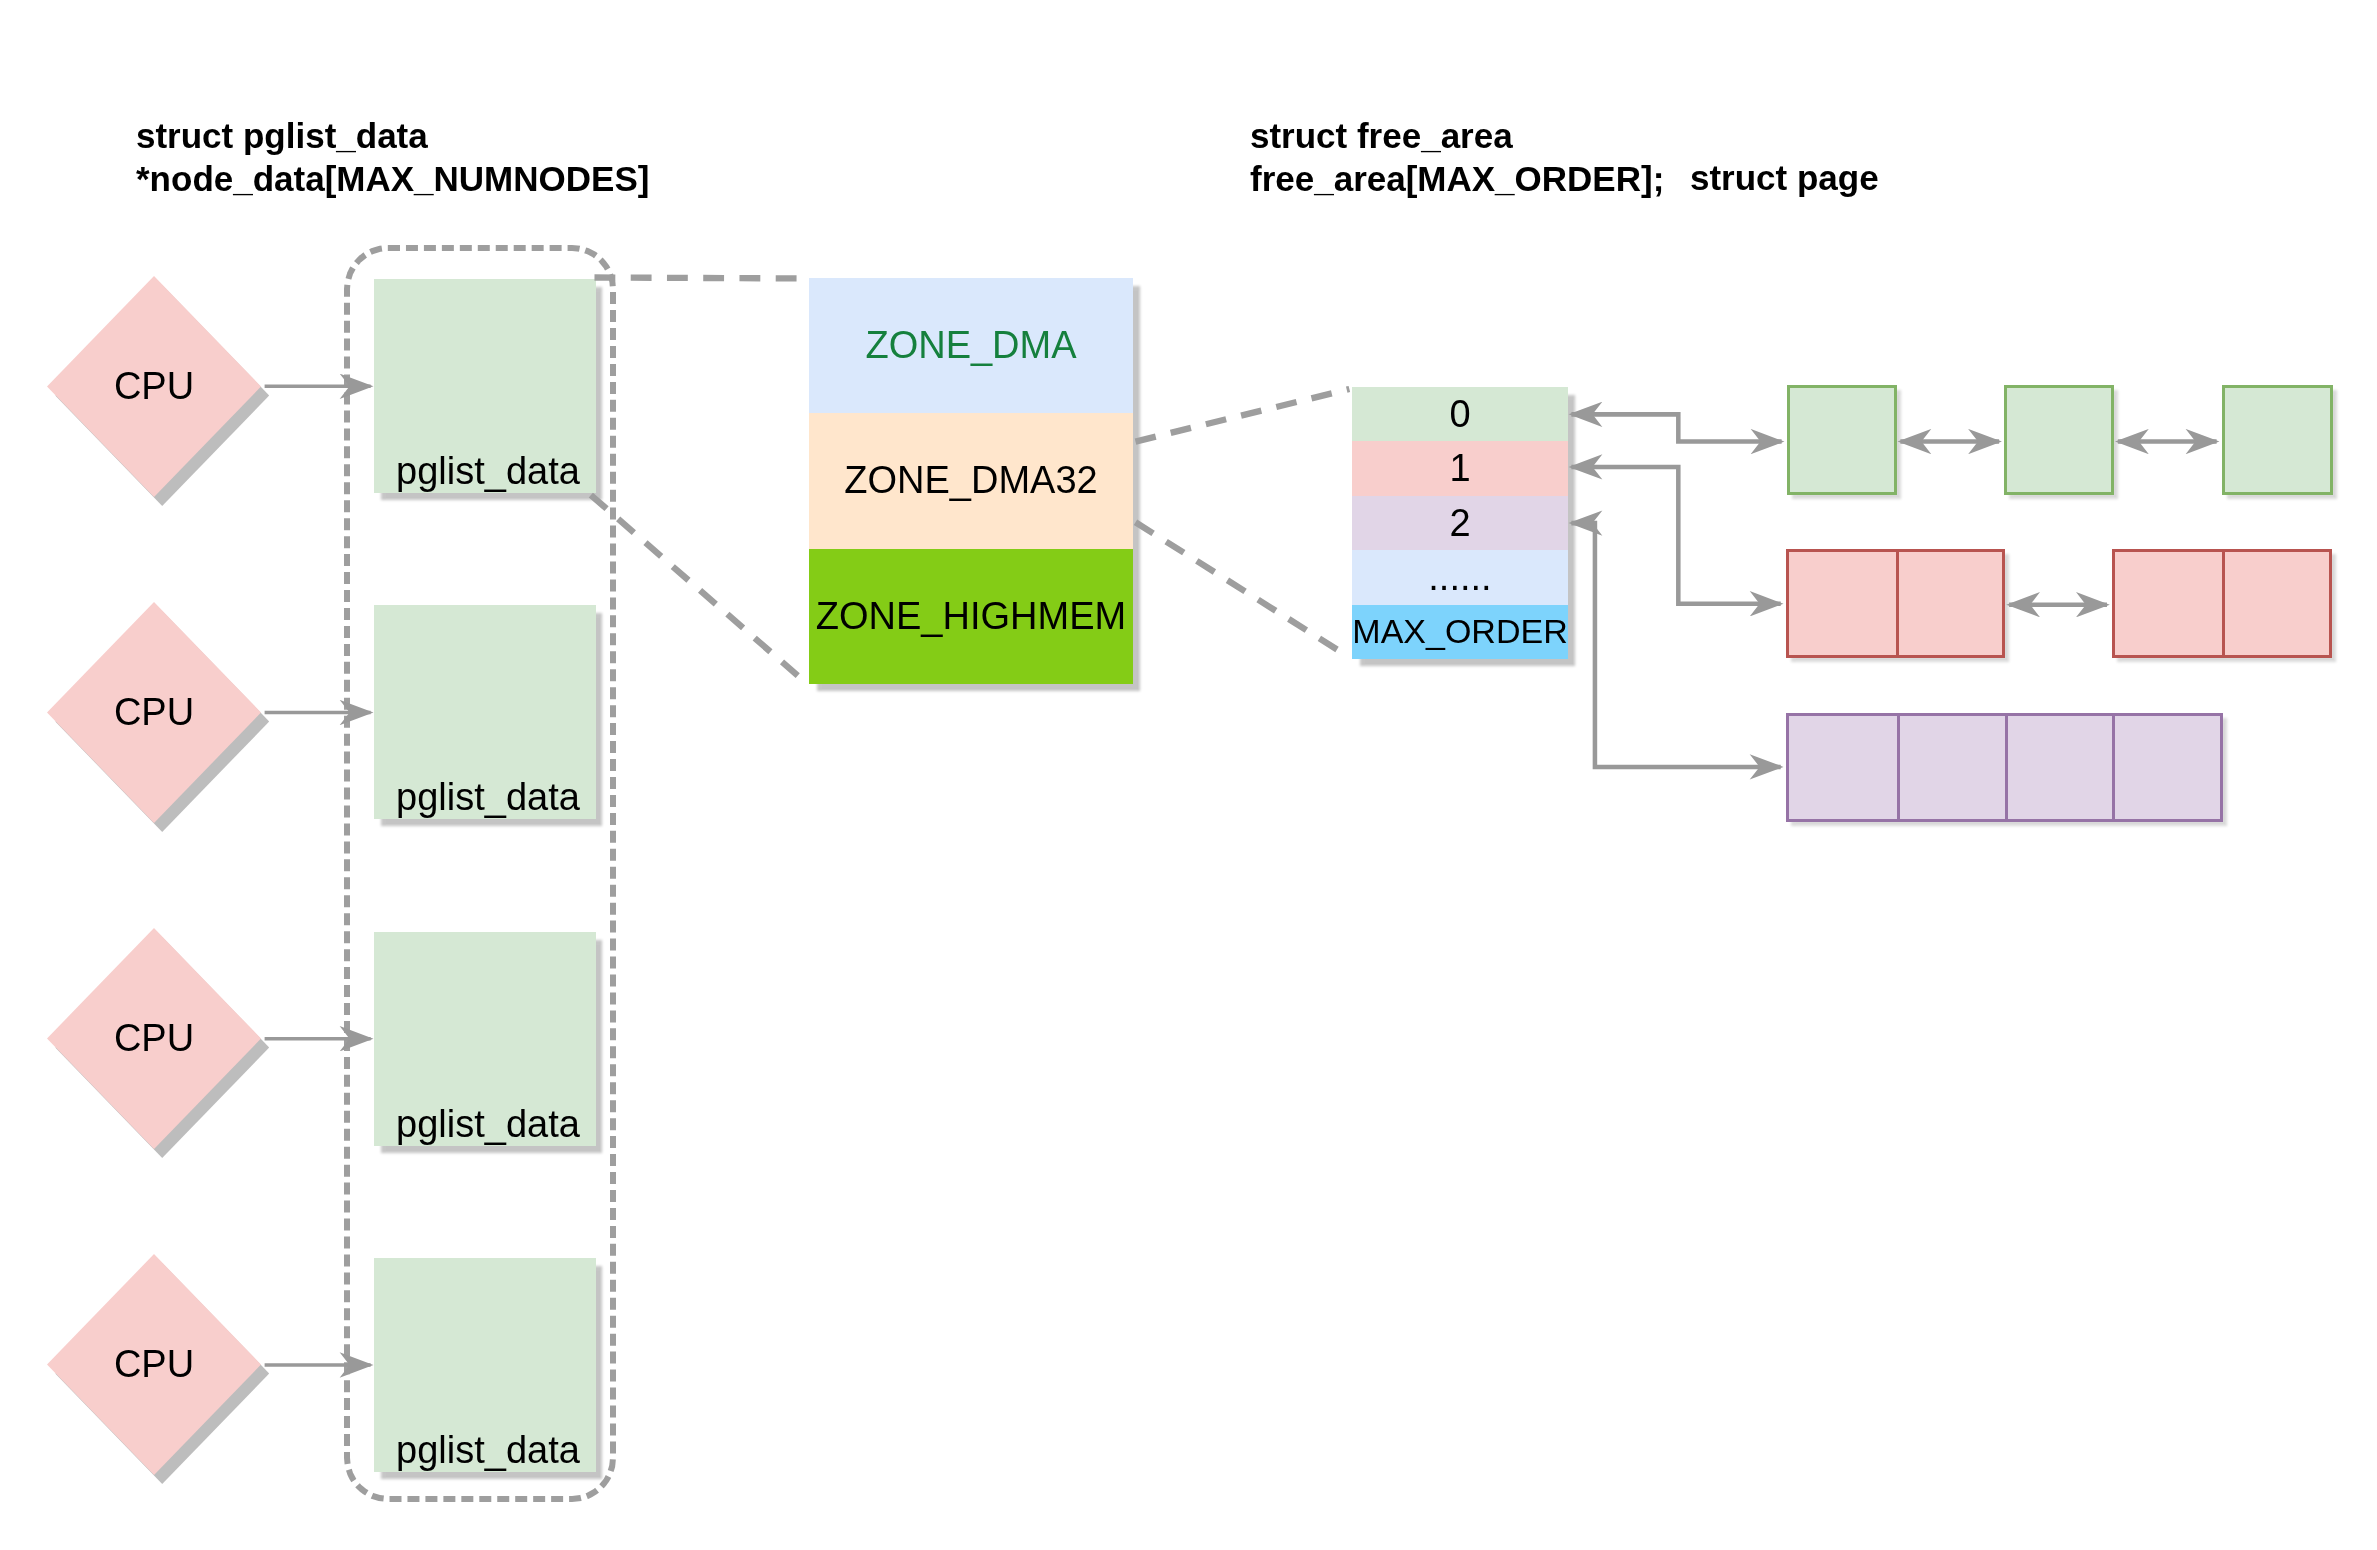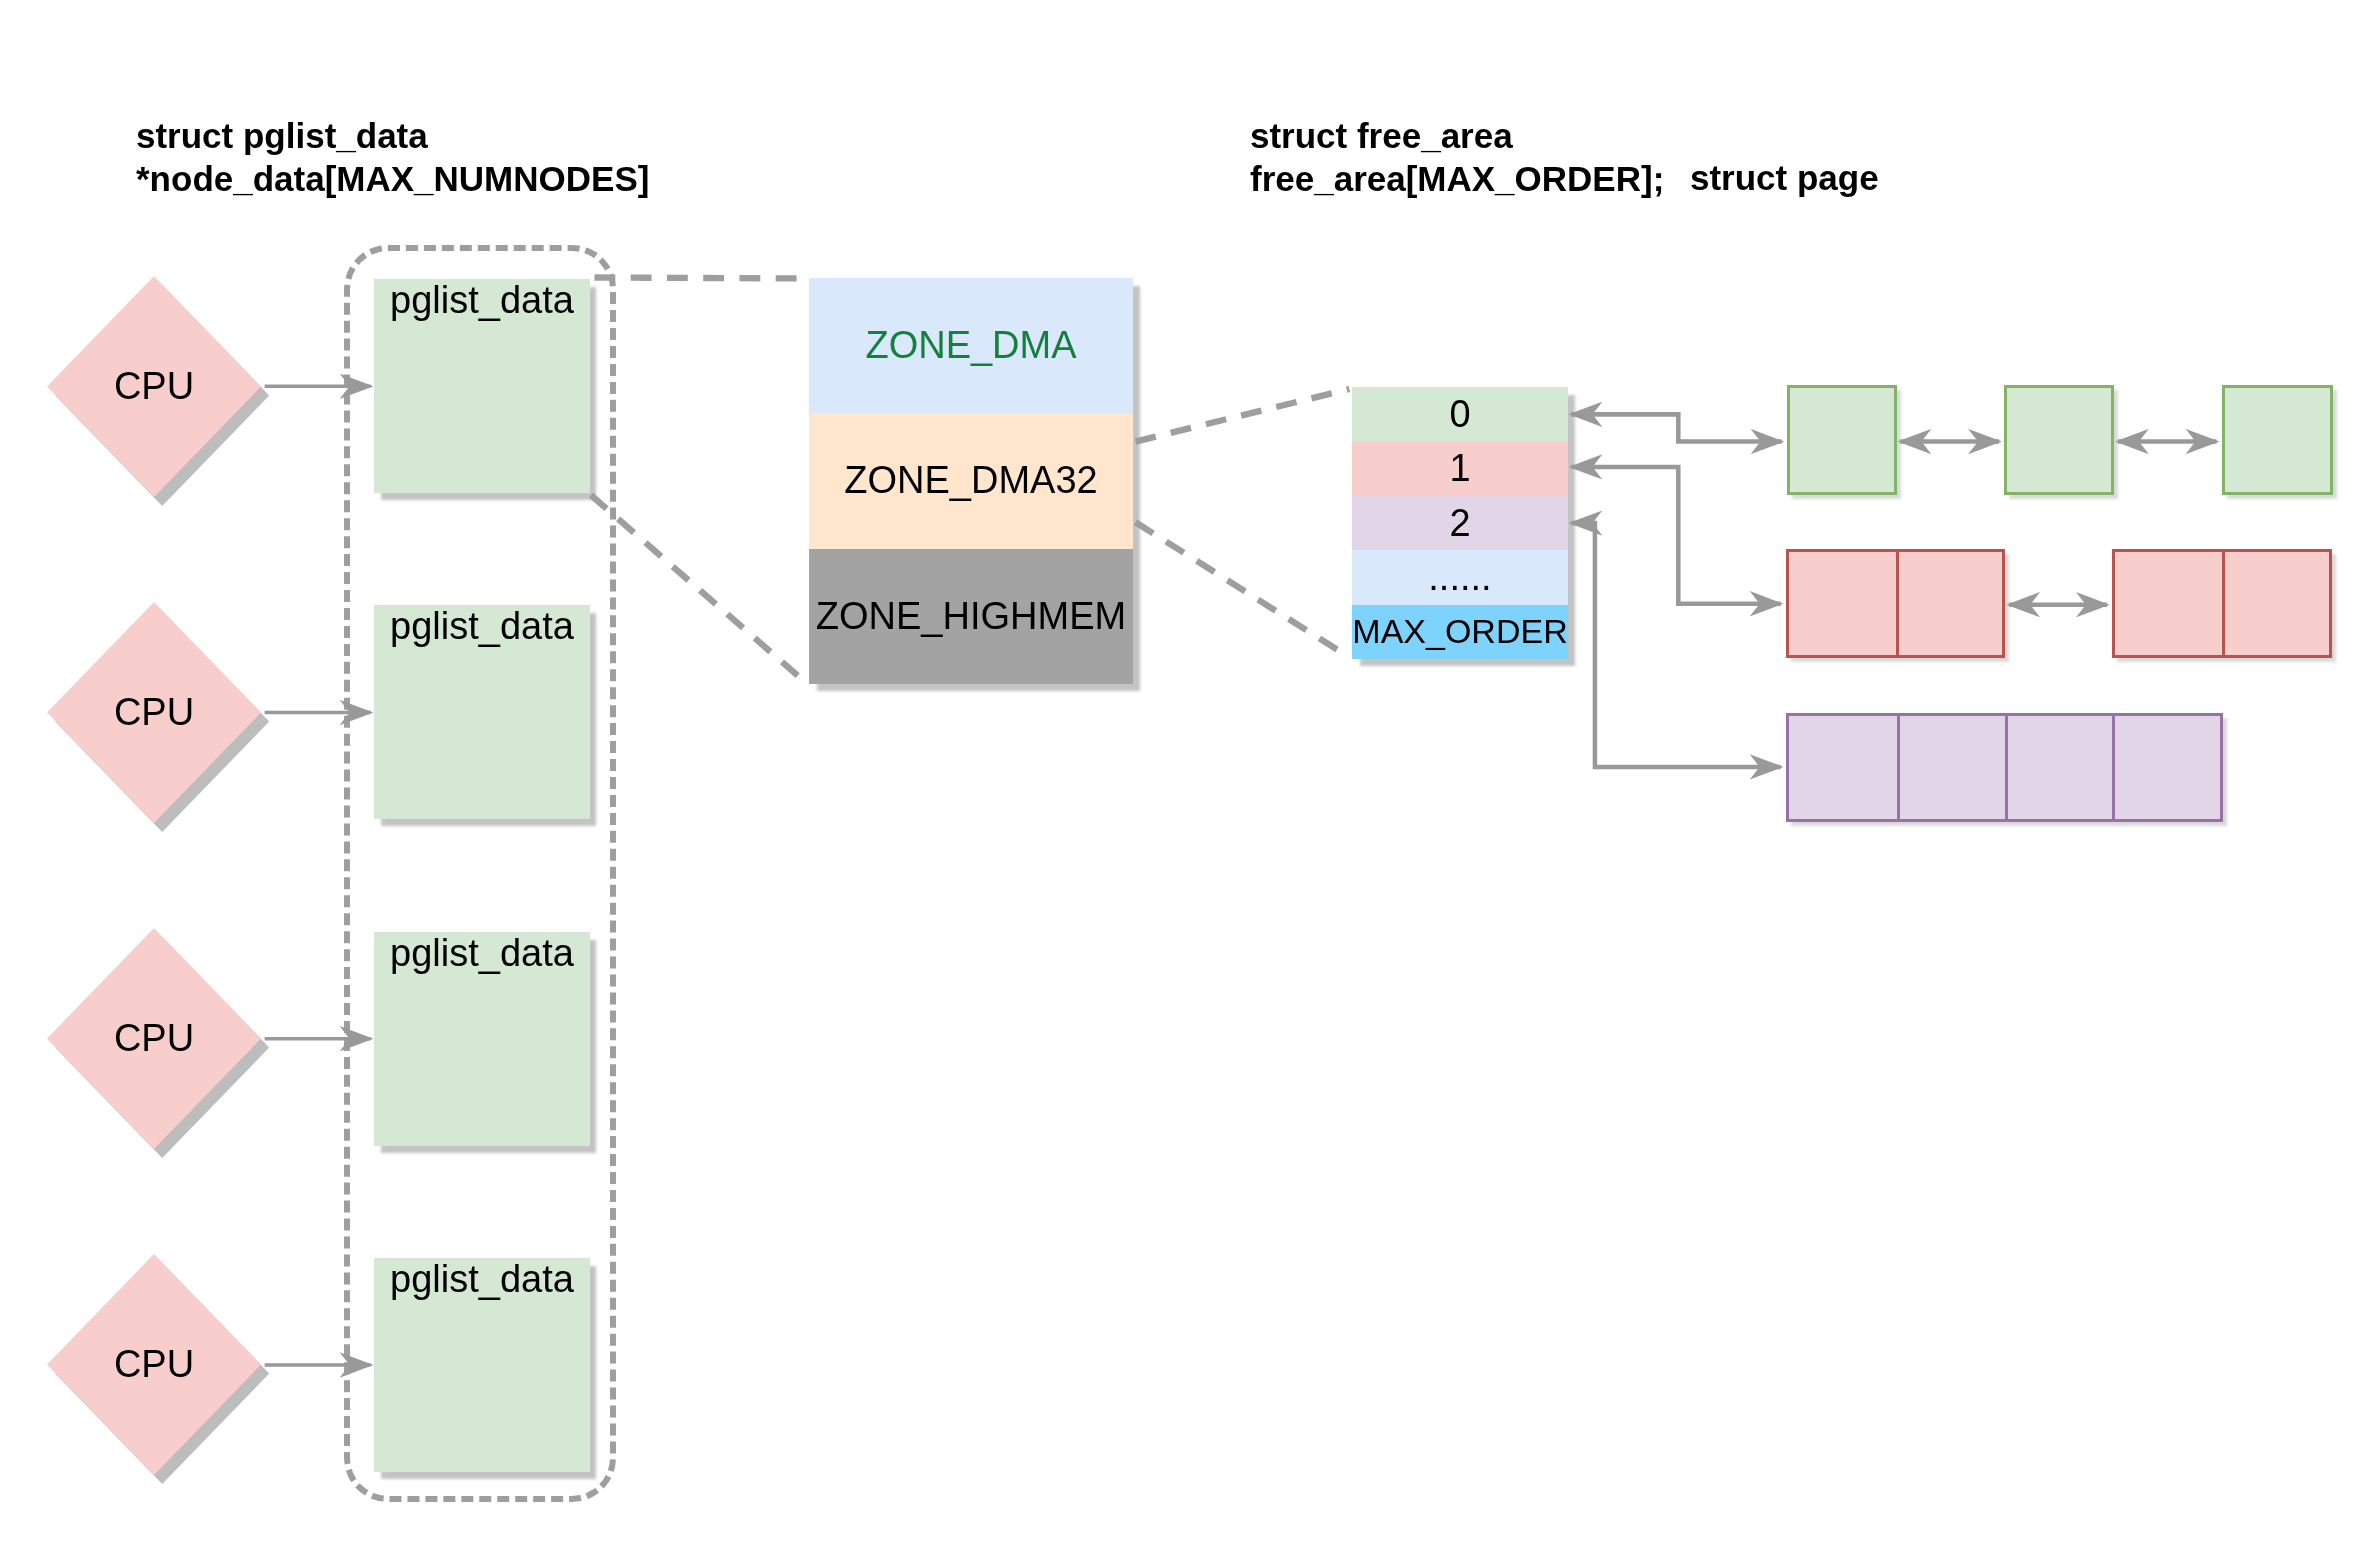--- a/index.html
+++ b/index.html
@@ -15,22 +15,22 @@
 
   
   .diamond{position:absolute;left:47px;width:214px;height:221px;}
   .dlayer{position:absolute;inset:0;clip-path:polygon(50% 0,100% 50%,50% 100%,0 50%);}
   .dshadow{transform:translate(8.2px,9px);background:#bdbdbd;}
   .dlabel{position:absolute;inset:0;display:flex;align-items:center;justify-content:center;
           font-size:38px;}
 
   
   .nbox{position:absolute;left:374px;width:216px;height:214px;
-        box-shadow:7.3px 8.2px 2.7px #c4c4c4;display:flex;align-items:flex-start;justify-content:center;
-        font-size:38px;}
+        box-shadow:7.3px 8.2px 2.7px #c4c4c4;display:flex;align-items:flex-end;justify-content:center;
+        font-size:38px;padding-left:6px;}
 
   
   .node-container{position:absolute;left:344px;top:245px;width:272px;height:1257px;
         border:6.3px dashed #9e9e9e;border-radius:44px;box-sizing:border-box;}
 
   
   .zstack{position:absolute;left:809px;top:278px;width:324px;height:406px;
         box-shadow:8.2px 8.2px 2.7px #c4c4c4;display:flex;flex-direction:column;}
   .zrow{flex:1;display:flex;align-items:center;justify-content:center;font-size:38px;}
 
@@ -102,21 +102,21 @@
     <span>pglist_data</span>
   </div>
 
   <div class="zstack">
     <div class="zrow" style="background: rgb(218, 232, 252); color: #15803d;">
       <span>ZONE_DMA</span>
     </div>
     <div class="zrow" style="background: rgb(255, 230, 204); color: rgb(0, 0, 0);">
       <span>ZONE_DMA32</span>
     </div>
-    <div class="zrow" style="background: #a3a3a3; color: rgb(0, 0, 0);">
+    <div class="zrow" style="background: #84cc16; color: rgb(0, 0, 0);">
       <span>ZONE_HIGHMEM</span>
     </div>
   </div>
 
   <div class="fstack">
     <div class="frow" style="background: rgb(213, 232, 212);">
       <span>0</span>
     </div>
     <div class="frow" style="background: rgb(248, 206, 204);">
       <span>1</span>

